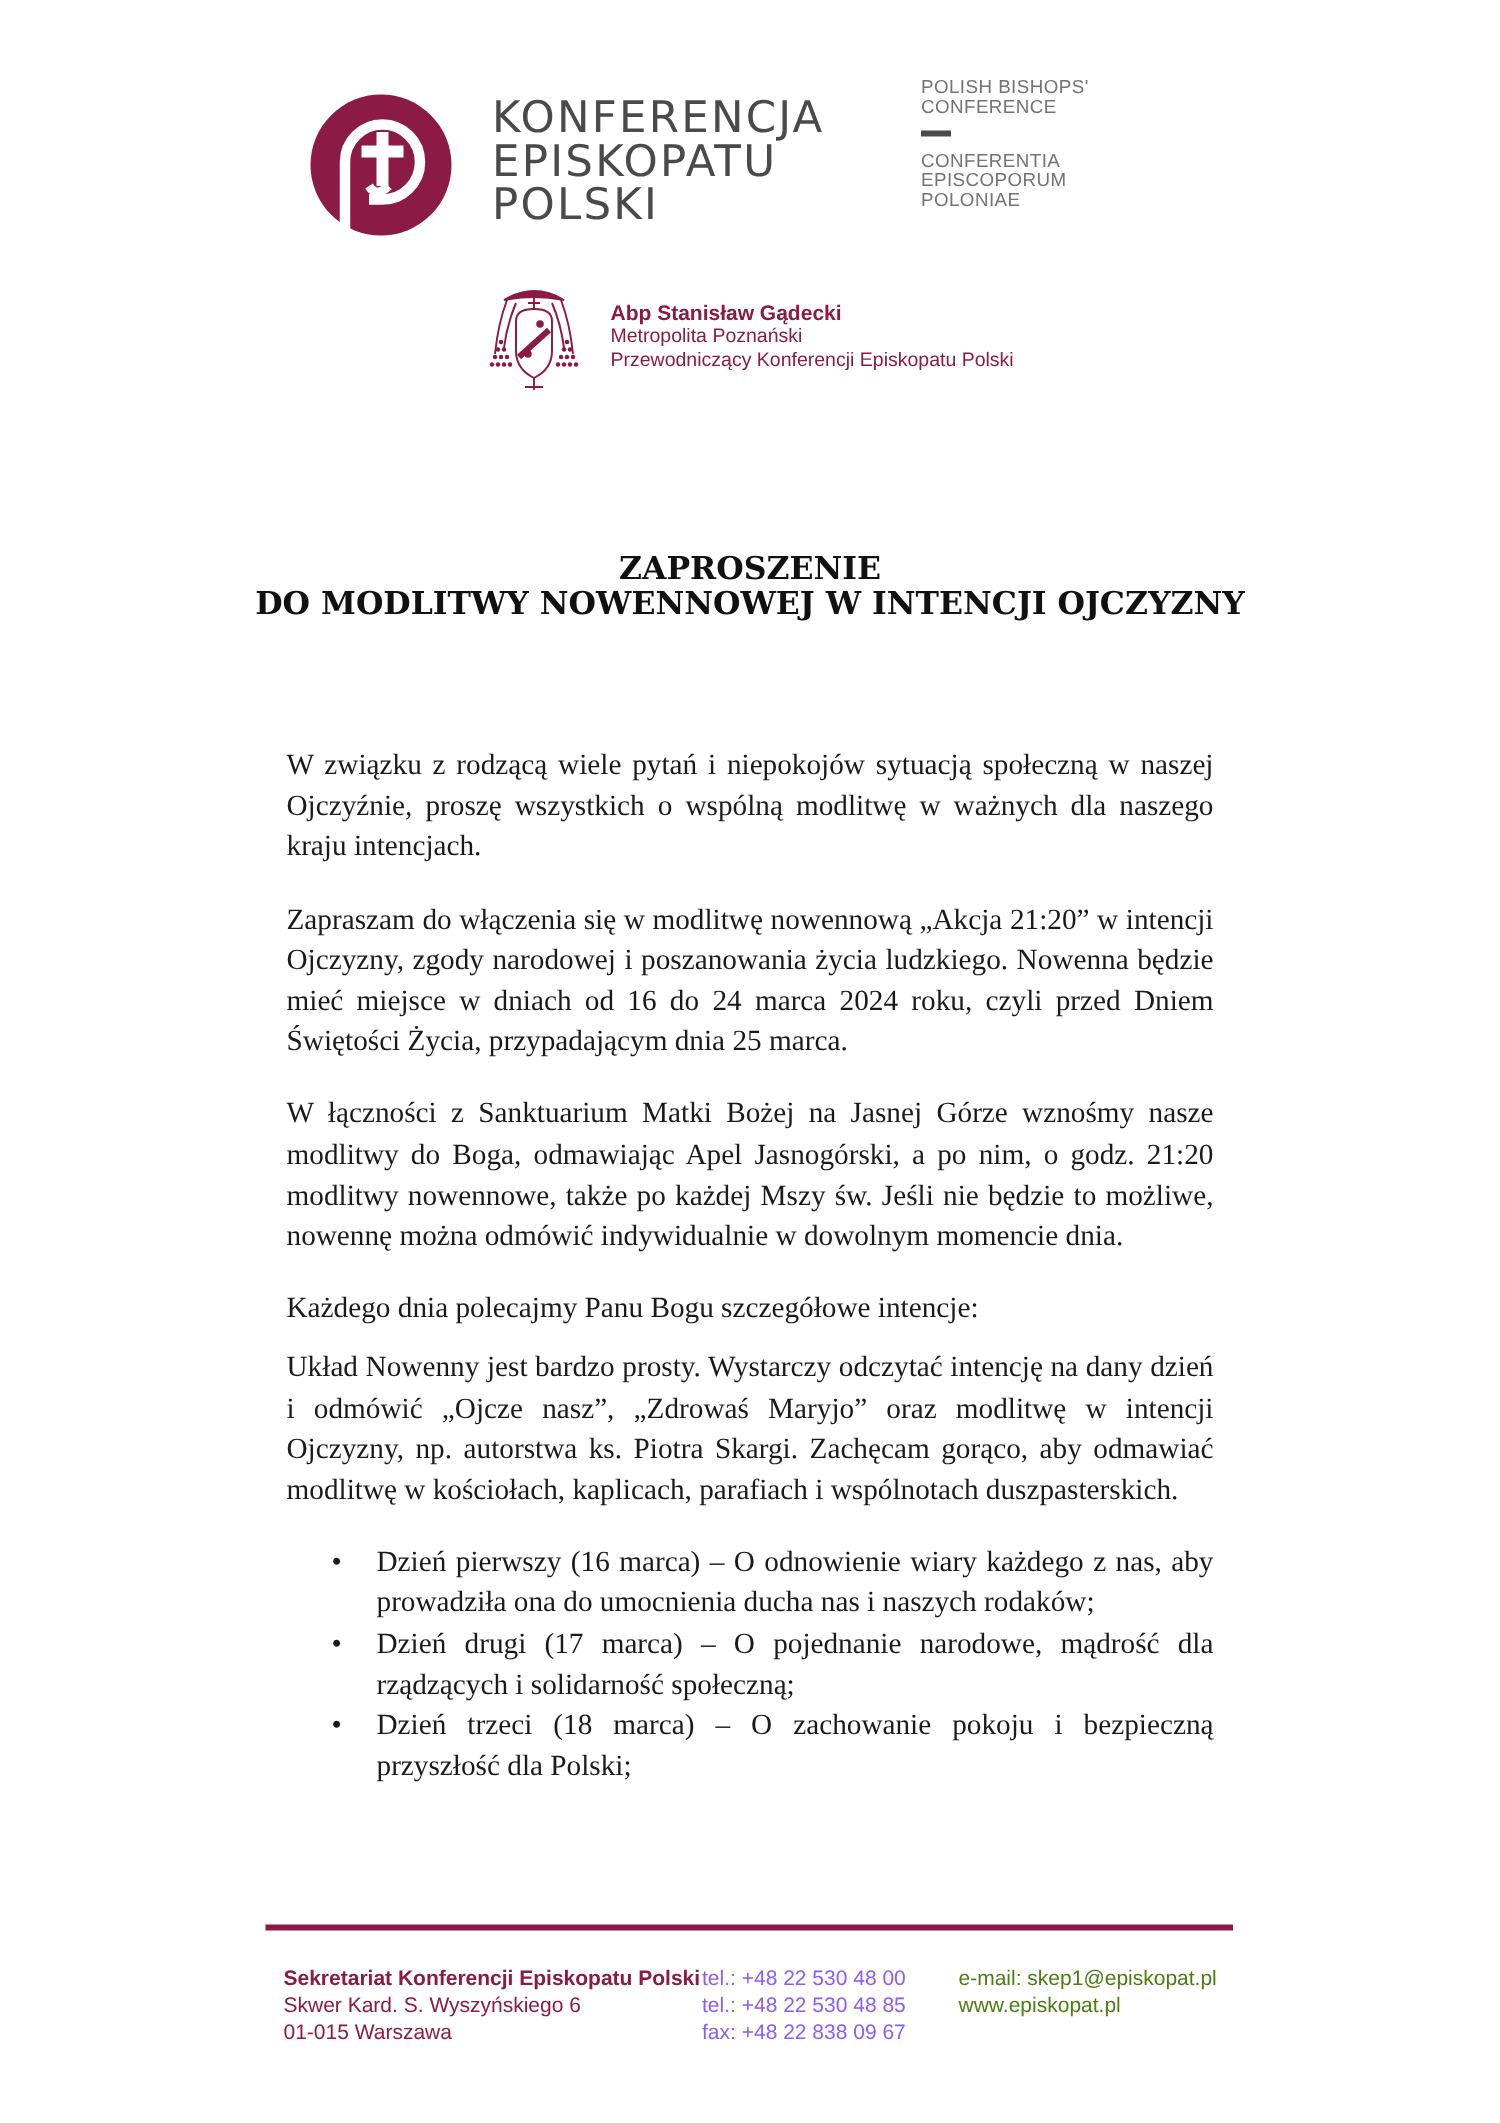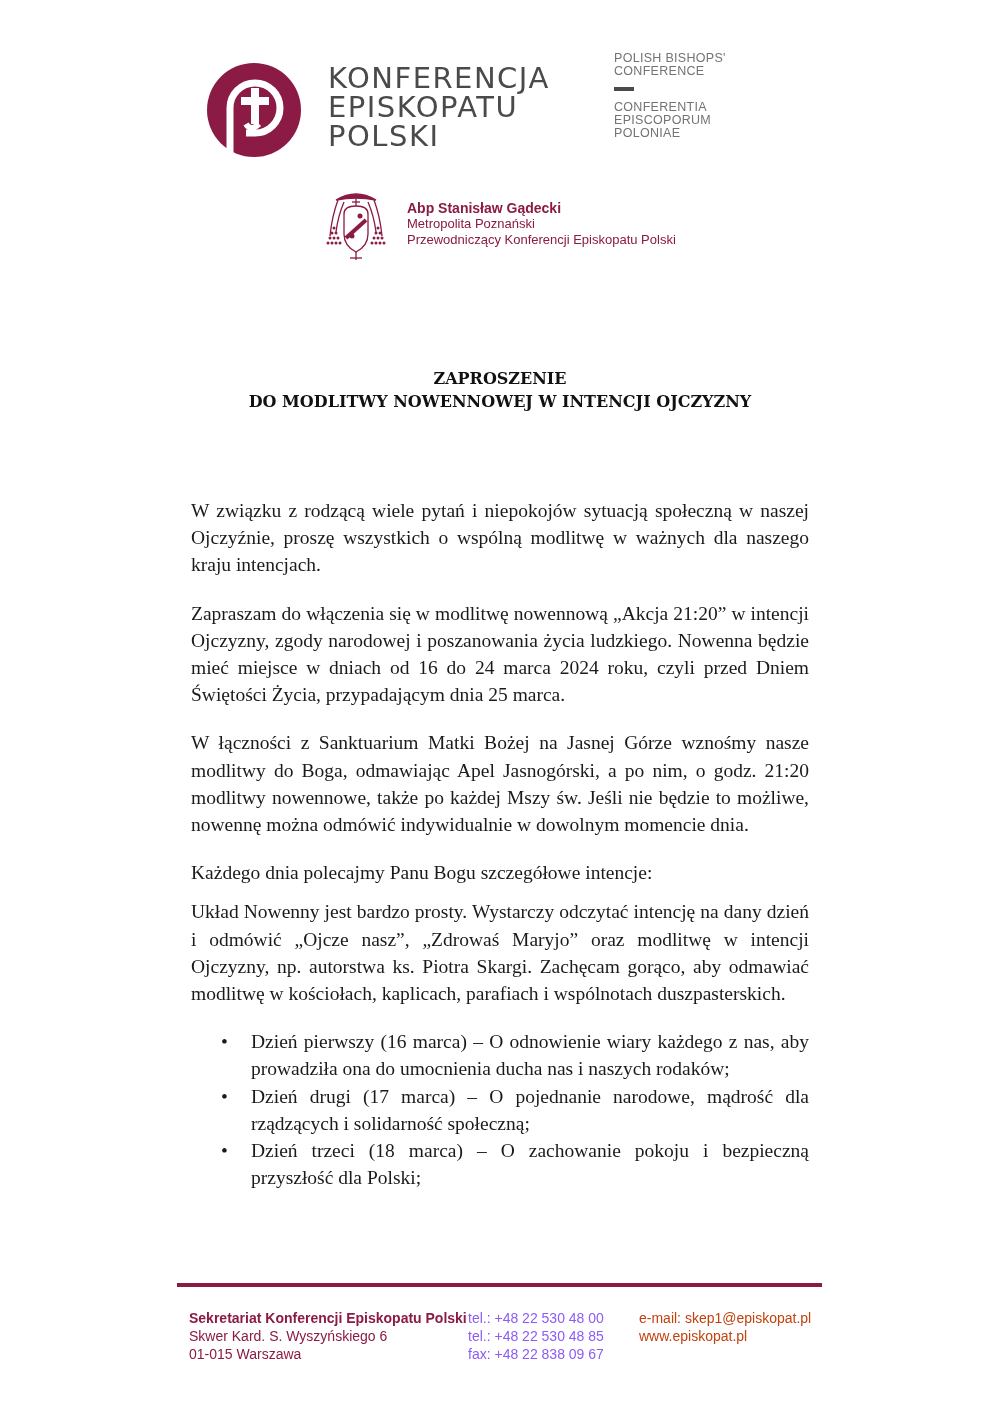--- a/index.html
+++ b/index.html
@@ -12,36 +12,36 @@
     .logo-main div { height: 29px; }
     .logo-side { position: absolute; left: 614px; top: 52px; font-family: Liberation Sans, sans-serif; color: #737373; font-size: 12.5px; line-height: 13px; letter-spacing: 0.3px; }
     .logo-side .dash { width: 20px; height: 4px; background: #4a4a4d; margin: 9px 0 10px 0; }
 
     
     .coa { position: absolute; left: 326px; top: 186px; width: 60px; height: 76px; }
     .abp { position: absolute; left: 407px; top: 200px; font-family: "Liberation Sans", sans-serif; color: #8b1a45; font-size: 13px; line-height: 16px; }
     .abp .name { font-weight: bold; font-size: 14px; }
 
     
-    .title { position: absolute; left: 0; width: 1000px; top: 367px; text-align: center; font-family: "DejaVu Serif", serif; font-weight: bold; font-size: 16px; line-height: 23px; color: #111; }
+    .title { position: absolute; left: 0; width: 1000px; top: 367px; text-align: center; font-family: "DejaVu Serif", serif; font-weight: bold; font-size: 21px; line-height: 23px; color: #111; }
 
     
     .body { position: absolute; left: 191px; width: 618px; top: 485px; font-family: "Liberation Serif", serif; font-size: 19.5px; line-height: 27.2px; color: #1a1a1a; }
     .body p { margin: 12px 0 21px 0; text-align: justify; }
     .body ul { margin: 14px 0 0 0; padding: 0 0 0 60px; list-style: none; }
     .body li { position: relative; text-align: justify; margin: 0; }
     .body li .bullet { position: absolute; left: -30px; top: 0; }
 
     
     .footer-rule { position: absolute; left: 177px; top: 1283px; width: 645px; height: 4px; background: #8b1a45; }
     .footer { position: absolute; top: 1309px; font-family: "Liberation Sans", sans-serif; font-size: 14px; line-height: 18px; }
     .f1 { left: 189px; color: #8b1a45; }
     .f1 .org { font-weight: bold; }
     .f2 { left: 468px; color: #8b5cf6; }
-    .f3 { left: 639px; color: #c2410c; }
+    .f3 { left: 639px; color: #4d7c0f; }
     .footer div { white-space: nowrap; }
   </style>
 </head>
 <body>
 
 <div class="page">
 
   <svg class="logo-mark" viewBox="0 0 96 96">
     <circle cx="48" cy="48" r="47" fill="#8b1a45"></circle>
     <path d="M24 92 L24 46 A25 25 0 1 1 49 71 L40 71" fill="none" stroke="#ffffff" stroke-width="7" stroke-linecap="butt"></path>

